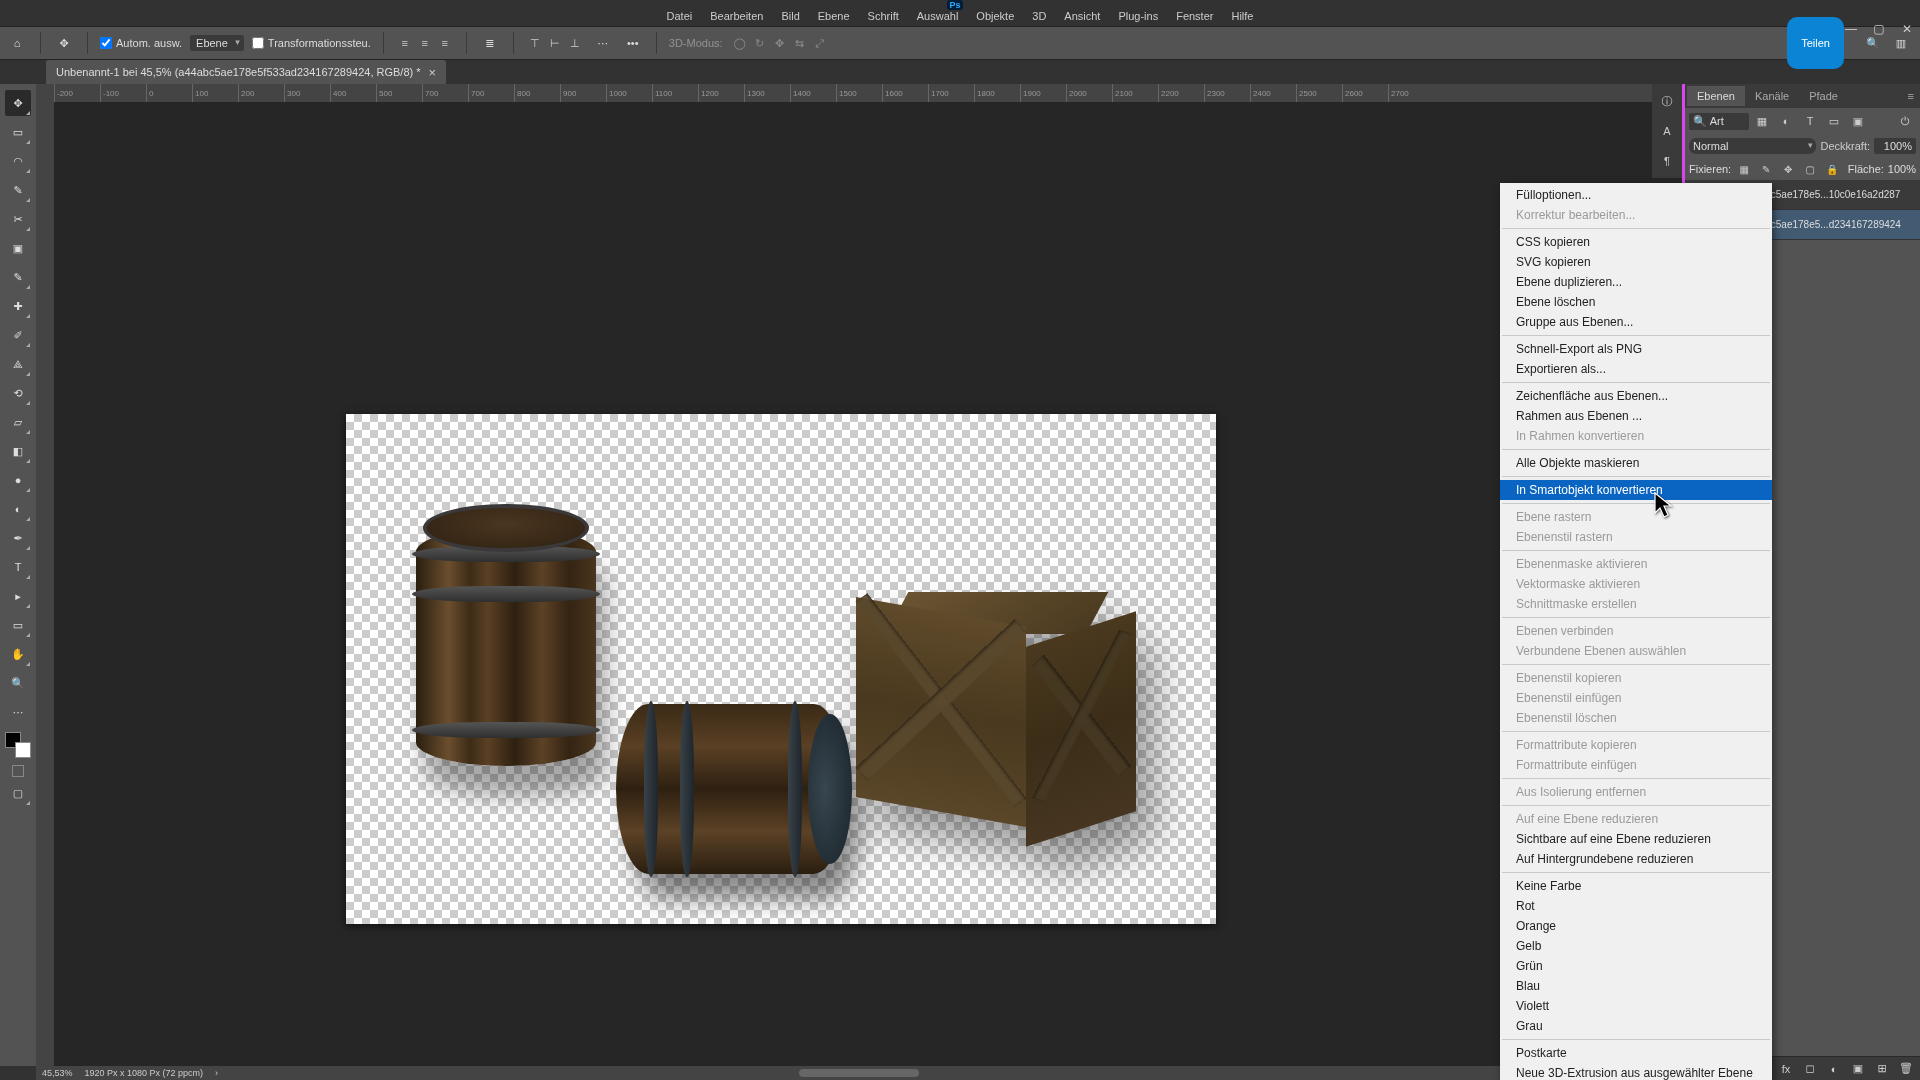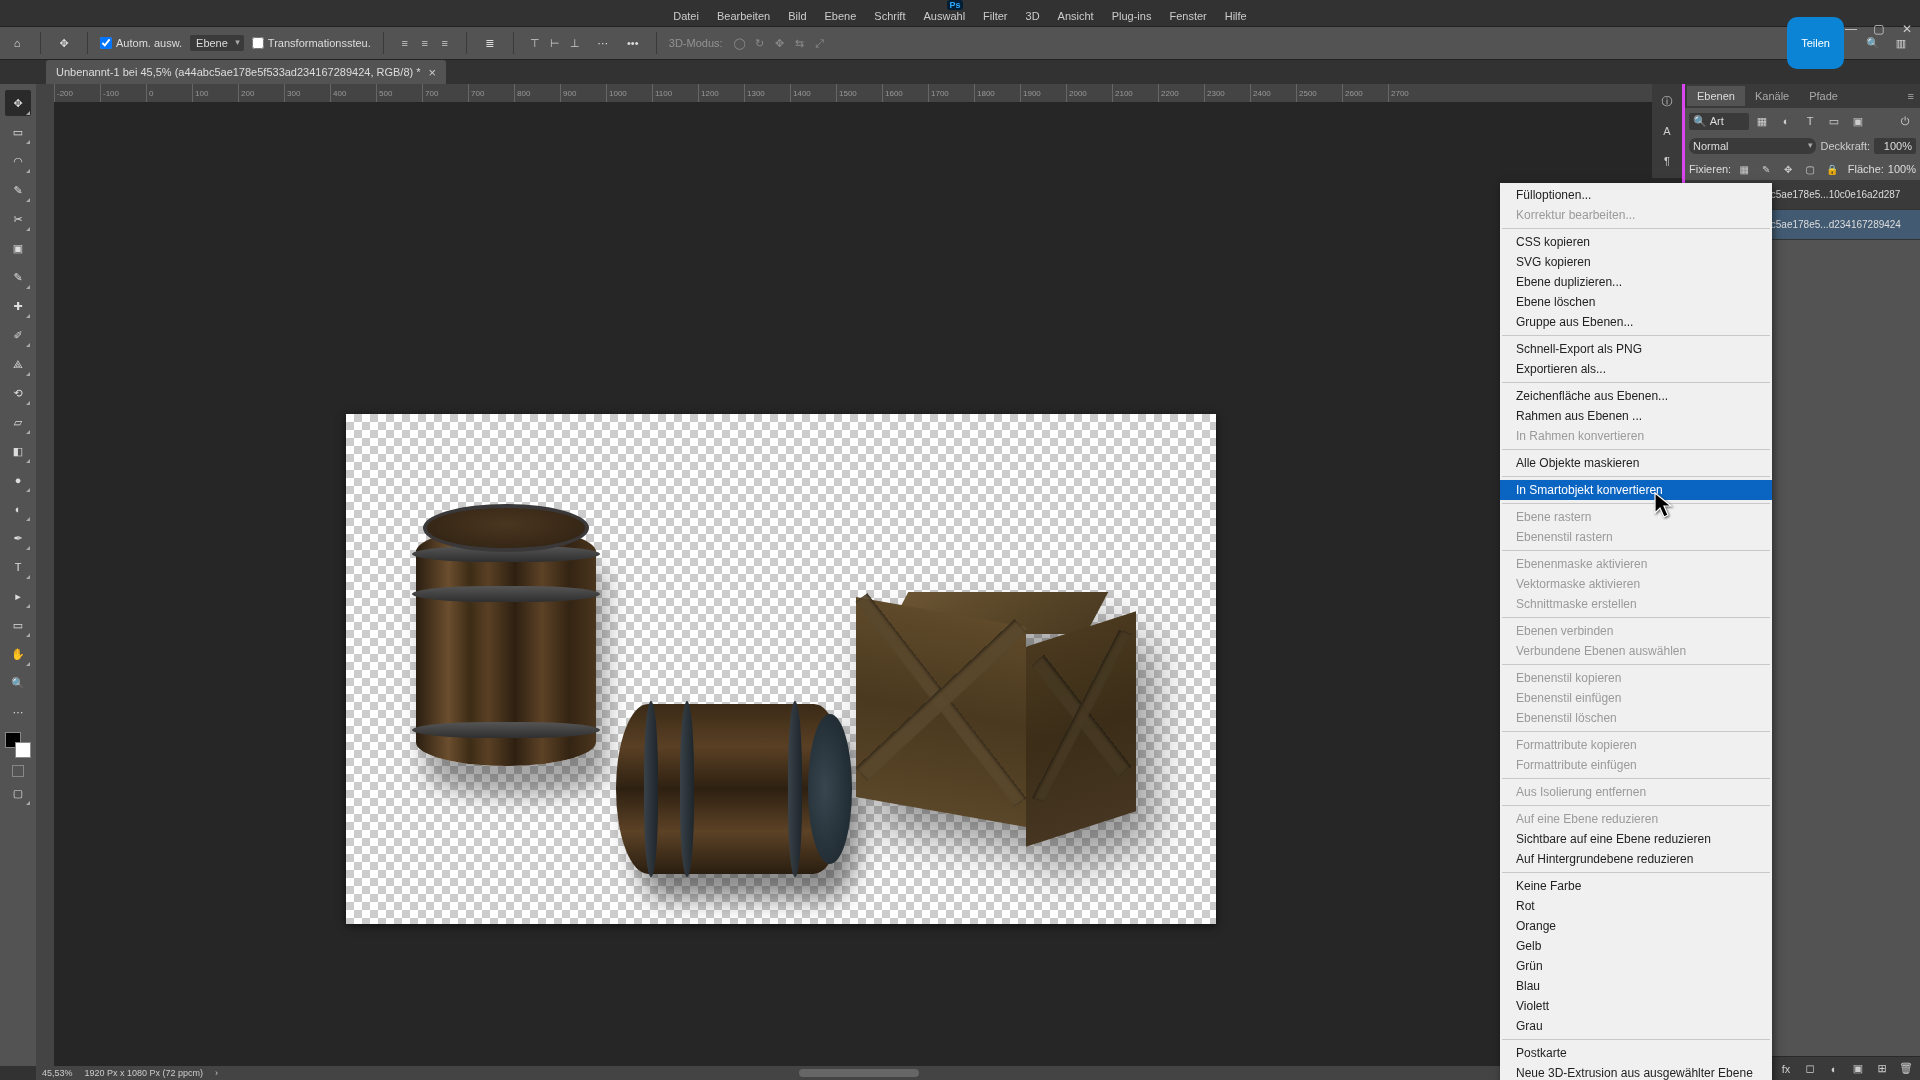--- a/index.html
+++ b/index.html
@@ -138,21 +138,21 @@
 
 <div class="titlebar">
   <div class="ps-icon">Ps</div>
   <div id="menu-host" style="display:flex;">
       <span class="menu-item">Datei</span>
       <span class="menu-item">Bearbeiten</span>
       <span class="menu-item">Bild</span>
       <span class="menu-item">Ebene</span>
       <span class="menu-item">Schrift</span>
       <span class="menu-item">Auswahl</span>
-      <span class="menu-item">Filter</span>
+      <span class="menu-item">Objekte</span>
       <span class="menu-item">3D</span>
       <span class="menu-item">Ansicht</span>
       <span class="menu-item">Plug-ins</span>
       <span class="menu-item">Fenster</span>
       <span class="menu-item">Hilfe</span>
     </div>
   <div class="win-controls">
     <span>—</span>
     <span>▢</span>
     <span>✕</span>

